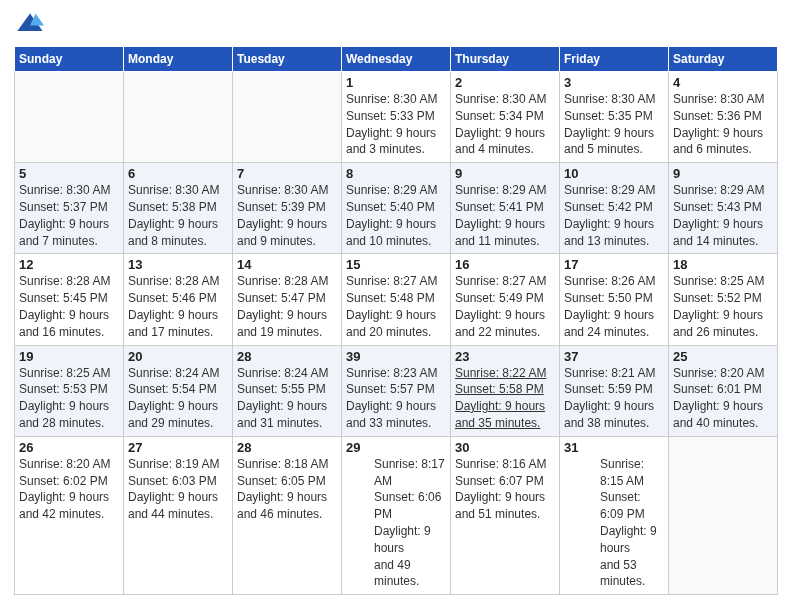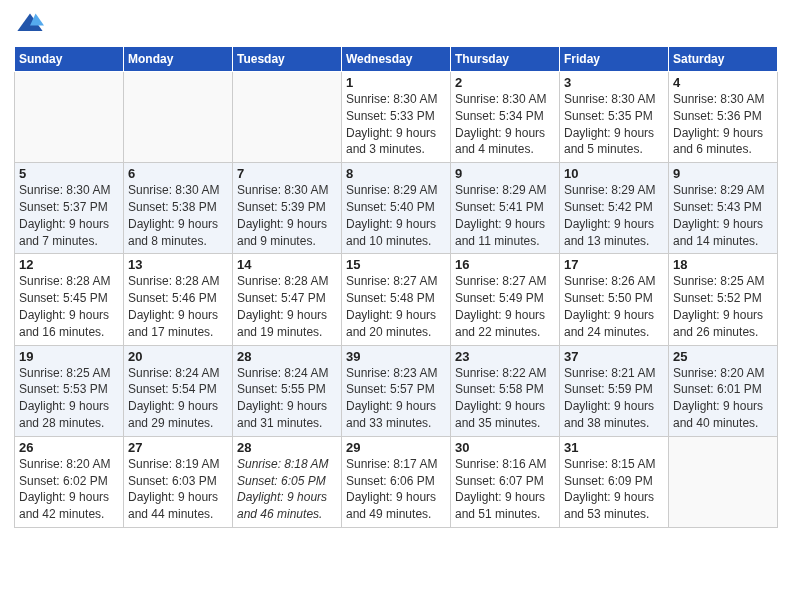--- a/index.html
+++ b/index.html
@@ -294,21 +294,21 @@
           </td>
           <td>
             <span class="day-num">39</span>
             <div class="day-info" style="white-space: pre-line;">Sunrise: 8:23 AM
 Sunset: 5:57 PM
 Daylight: 9 hours
 and 33 minutes.</div>
           </td>
           <td>
             <span class="day-num">23</span>
-            <div class="day-info" style="white-space: pre-line;">Sunrise: 8:22 AM
+            <div class="day-info" style="white-space: pre-line; text-decoration: underline;">Sunrise: 8:22 AM
 Sunset: 5:58 PM
 Daylight: 9 hours
 and 35 minutes.</div>
           </td>
           <td>
             <span class="day-num">37</span>
             <div class="day-info" style="white-space: pre-line;">Sunrise: 8:21 AM
 Sunset: 5:59 PM
 Daylight: 9 hours
 and 38 minutes.</div>
@@ -331,42 +331,42 @@
           </td>
           <td>
             <span class="day-num">27</span>
             <div class="day-info" style="white-space: pre-line;">Sunrise: 8:19 AM
 Sunset: 6:03 PM
 Daylight: 9 hours
 and 44 minutes.</div>
           </td>
           <td>
             <span class="day-num">28</span>
-            <div class="day-info" style="white-space: pre-line; font-style: italic;">Sunrise: 8:18 AM
+            <div class="day-info" style="white-space: pre-line;">Sunrise: 8:18 AM
 Sunset: 6:05 PM
 Daylight: 9 hours
 and 46 minutes.</div>
           </td>
           <td>
             <span class="day-num">29</span>
-            <div class="day-info" style="white-space: pre-line;">Sunrise: 8:17 AM
+            <div class="day-info" style="white-space: pre-line; margin-left: 28px;">Sunrise: 8:17 AM
 Sunset: 6:06 PM
 Daylight: 9 hours
 and 49 minutes.</div>
           </td>
           <td>
             <span class="day-num">30</span>
             <div class="day-info" style="white-space: pre-line;">Sunrise: 8:16 AM
 Sunset: 6:07 PM
 Daylight: 9 hours
 and 51 minutes.</div>
           </td>
           <td>
             <span class="day-num">31</span>
-            <div class="day-info" style="white-space: pre-line;">Sunrise: 8:15 AM
+            <div class="day-info" style="white-space: pre-line; margin-left: 36px;">Sunrise: 8:15 AM
 Sunset: 6:09 PM
 Daylight: 9 hours
 and 53 minutes.</div>
           </td>
           <td class="empty-cell"></td>
         </tr>
       </tbody>
   </table>
 </div>
 

